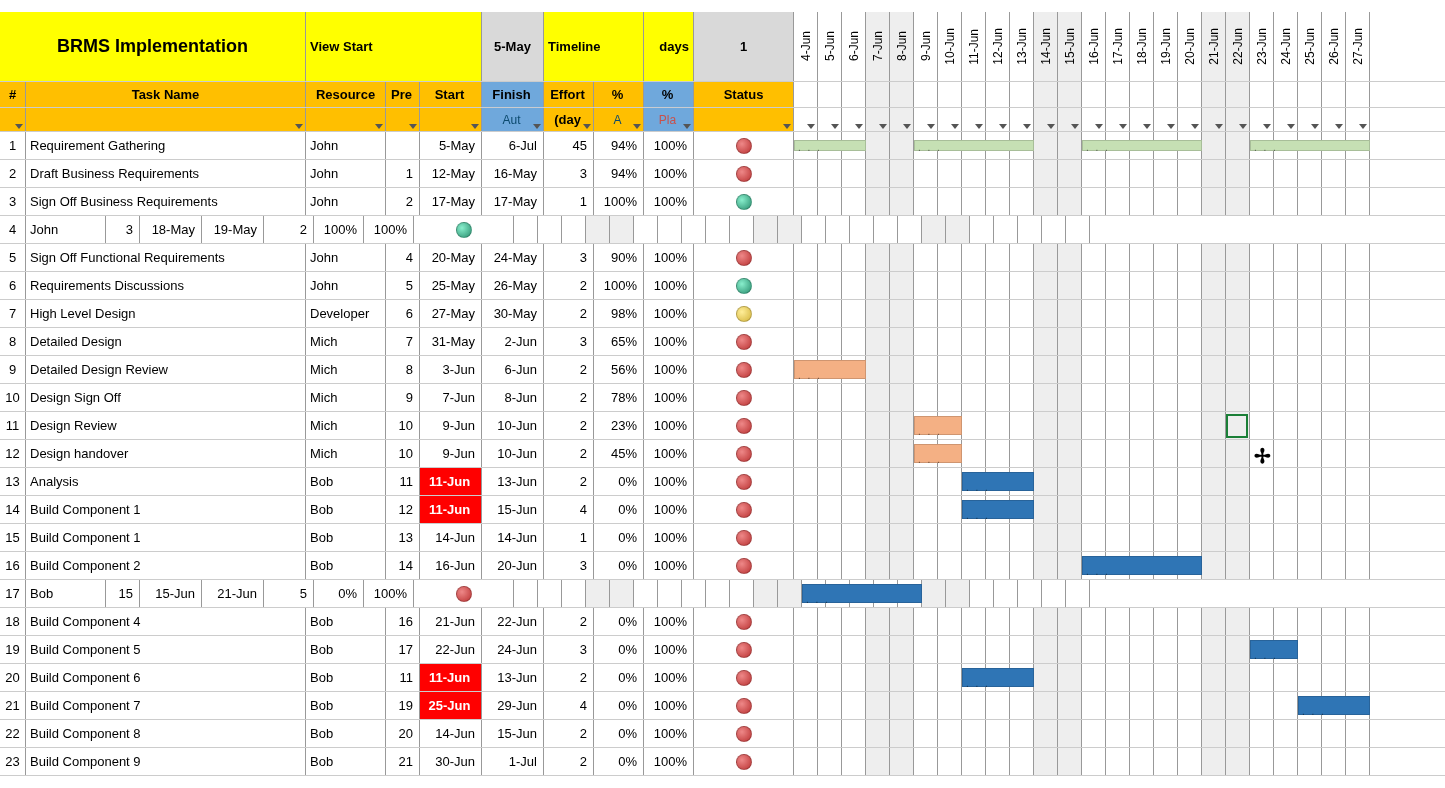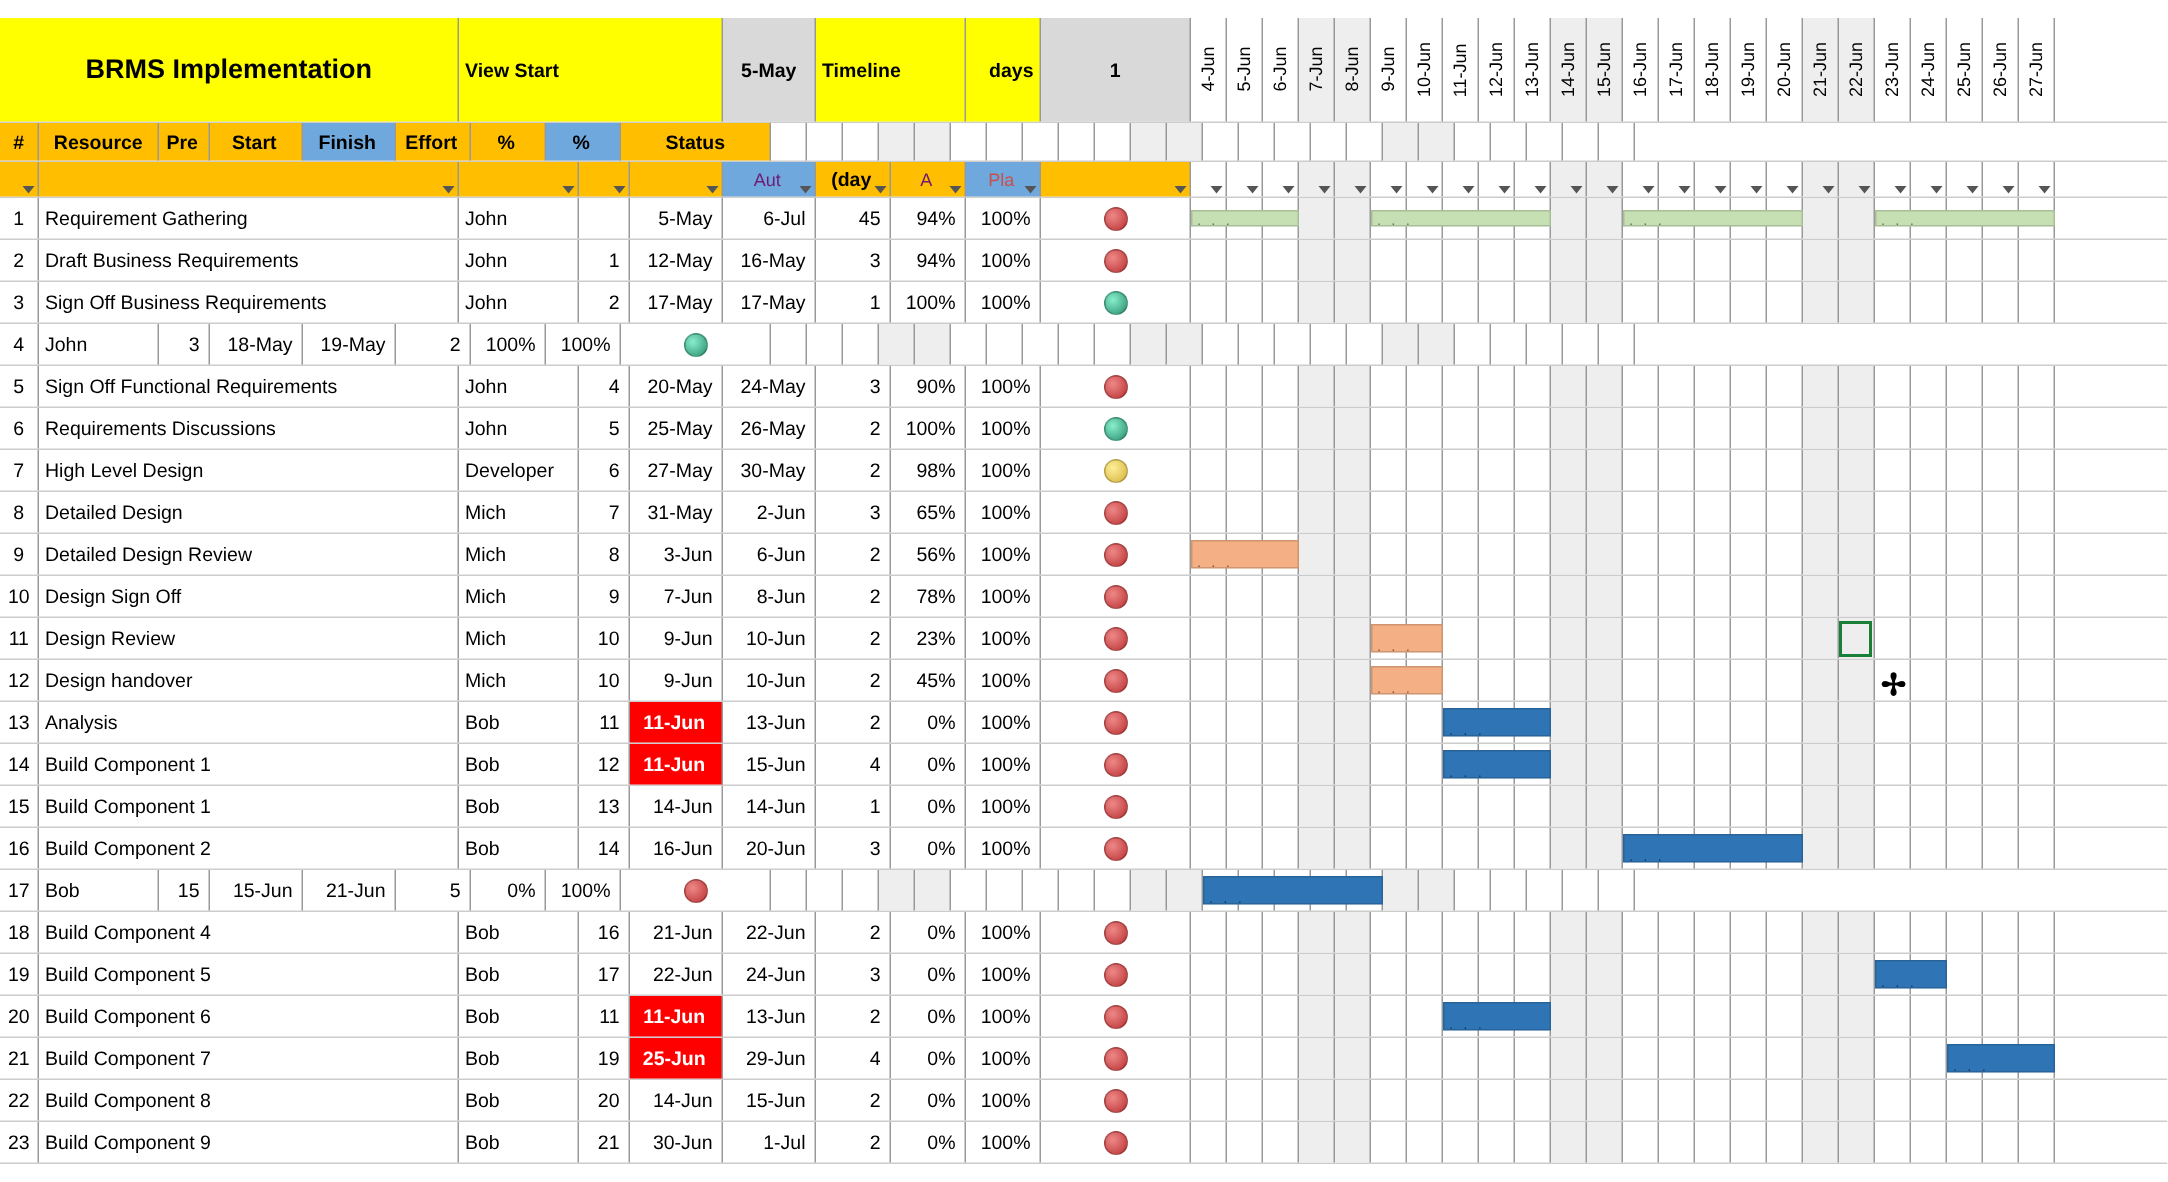--- a/index.html
+++ b/index.html
@@ -49,21 +49,21 @@
 
   .filter-tri {
     position:absolute;
     bottom:2px; right:2px;
     width:0;height:0;
     border-left:4px solid transparent;
     border-right:4px solid transparent;
     border-top:5px solid #555;
     cursor:pointer;
   }
-  .sub-aut { color:#701a75; font-weight:normal; font-size:12px;}
+  .sub-aut { color:#0c4a6e; font-weight:normal; font-size:12px;}
   .sub-pla { color:#c8504b; font-weight:normal; font-size:12px;}
 
   .status-dot {
     width:16px;height:16px;border-radius:50%;
     border:1px solid rgba(0,0,0,.2);
   }
   .dot-red    { background: radial-gradient(circle at 35% 35%, #e88, #b33); }
   .dot-green  { background: radial-gradient(circle at 35% 35%, #8ec, #2a8f6f); }
   .dot-yellow { background: radial-gradient(circle at 35% 35%, #fe9, #d4b43a); }
 
@@ -192,20 +192,21 @@
       </div>
       <div class="cell c-day">
         <div class="rot">26-Jun</div>
       </div>
       <div class="cell c-day">
         <div class="rot">27-Jun</div>
       </div>
     </div>
     <div class="row" style="height: 26px;">
       <div class="cell c-num hdr-orange">#</div>
+      <div class="cell c-task hdr-orange" style="justify-content: center;">Task Name</div>
       <div class="cell c-res hdr-orange">Resource</div>
       <div class="cell c-pre hdr-orange">Pre</div>
       <div class="cell c-start hdr-orange">Start</div>
       <div class="cell c-fin hdr-blue">Finish</div>
       <div class="cell c-eff hdr-orange">Effort</div>
       <div class="cell c-pcta hdr-orange">%</div>
       <div class="cell c-pctp hdr-blue">%</div>
       <div class="cell c-stat hdr-orange">Status</div>
       <div class="cell c-day"></div>
       <div class="cell c-day"></div>

